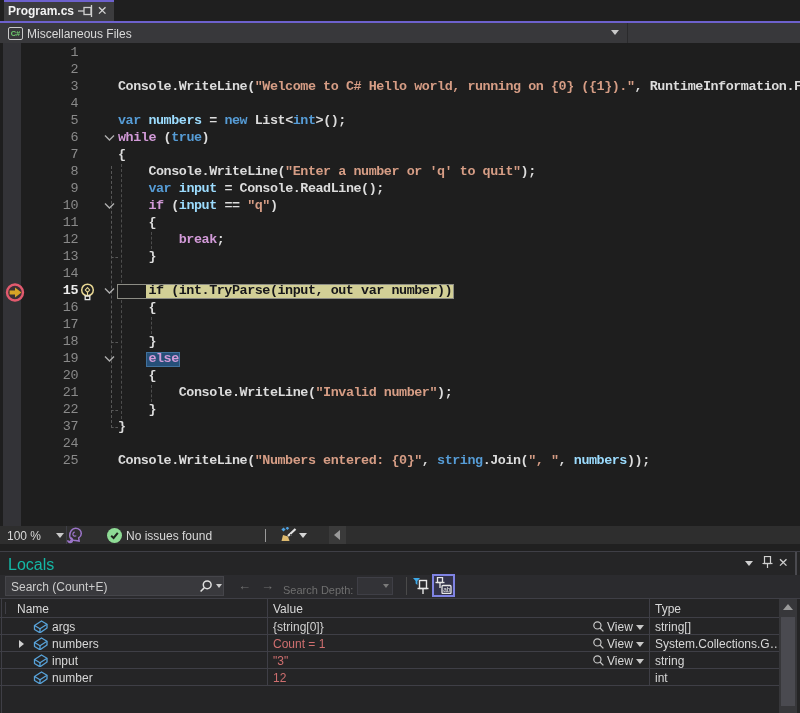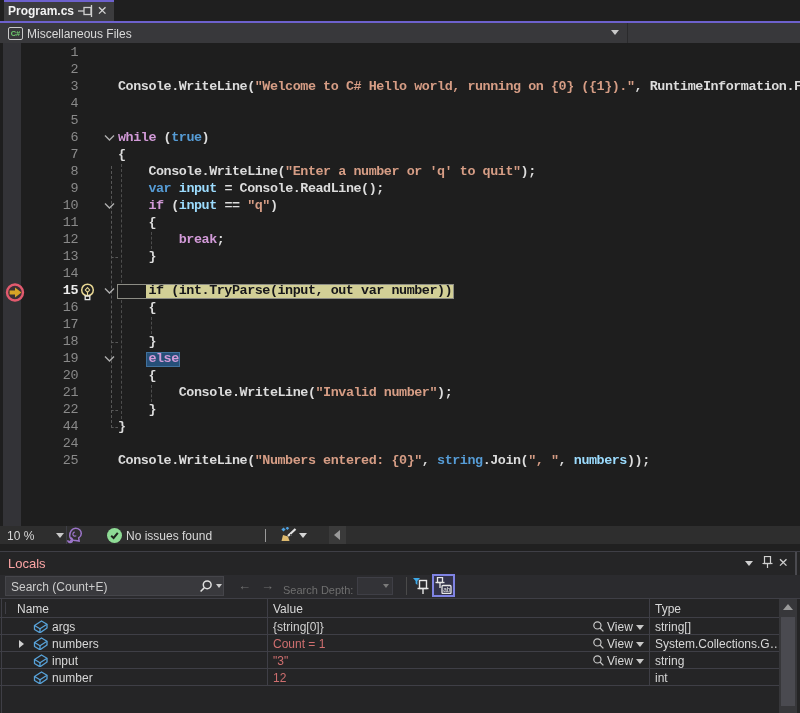--- a/index.html
+++ b/index.html
@@ -69,21 +69,21 @@
   <div class="ln" style="top:205px;">13</div>
   <div class="ln" style="top:222px;">14</div>
   <div class="ln" style="top:239px;color:#ededed;font-weight:700;">15</div>
   <div class="ln" style="top:256px;">16</div>
   <div class="ln" style="top:273px;">17</div>
   <div class="ln" style="top:290px;">18</div>
   <div class="ln" style="top:307px;">19</div>
   <div class="ln" style="top:324px;">20</div>
   <div class="ln" style="top:341px;">21</div>
   <div class="ln" style="top:358px;">22</div>
-  <div class="ln" style="top:375px;">44</div>
+  <div class="ln" style="top:375px;">37</div>
   <div class="ln" style="top:392px;">24</div>
   <div class="ln" style="top:409px;">25</div>
 
   <svg class="chev" style="top:91px;" width="13" height="8" viewBox="0 0 13 8">
       <polyline points="2,1.5 6.5,6 11,1.5" fill="none" stroke="#aeaeae" stroke-width="1.4"></polyline>
     </svg>
   <svg class="chev" style="top:159px;" width="13" height="8" viewBox="0 0 13 8">
       <polyline points="2,1.5 6.5,6 11,1.5" fill="none" stroke="#aeaeae" stroke-width="1.4"></polyline>
     </svg>
   <svg class="chev" style="top:244px;" width="13" height="8" viewBox="0 0 13 8">
@@ -92,20 +92,21 @@
   <svg class="chev" style="top:312px;" width="13" height="8" viewBox="0 0 13 8">
       <polyline points="2,1.5 6.5,6 11,1.5" fill="none" stroke="#aeaeae" stroke-width="1.4"></polyline>
     </svg>
 
   <div class="abs" style="left:117px;top:241px;width:337px;height:15px;border:1px solid #8d8d85;background:#1e1e1e;"></div>
   <div class="abs" style="left:146px;top:242px;width:307px;height:13px;background:#d2cf96;"></div>
 
   <div class="abs" style="left:146px;top:309px;width:34px;height:15px;background:#264f78;border:1px solid #41719c;"></div>
 
   <div class="cl" style="top:35px;">Console.WriteLine(<span class="st">"Welcome to C# Hello world, running on {0} ({1})."</span>, RuntimeInformation.Fram</div>
+  <div class="cl" style="top:69px;"><span class="kw">var</span> <span class="vr">numbers</span> = <span class="kw">new</span> List&lt;<span class="kw">int</span>&gt;();</div>
   <div class="cl" style="top:86px;text-align:center;"><span class="ck">while</span> (<span class="kw">true</span>)</div>
   <div class="cl" style="top:103px;">{</div>
   <div class="cl" style="top:120px;">    Console.WriteLine(<span class="st">"Enter a number or 'q' to quit"</span>);</div>
   <div class="cl" style="top:137px;">    <span class="kw">var</span> <span class="vr">input</span> = Console.ReadLine();</div>
   <div class="cl" style="top:154px;">    <span class="ck">if</span> (<span class="vr">input</span> == <span class="st">"q"</span>)</div>
   <div class="cl" style="top:171px;">    {</div>
   <div class="cl" style="top:188px;">        <span class="ck">break</span>;</div>
   <div class="cl" style="top:205px;">    }</div>
   <div class="cl" style="top:239px;color:#16161a;">    if (int.TryParse(input, out var number))</div>
   <div class="cl" style="top:256px;">    {</div>
@@ -124,21 +125,21 @@
 
   <svg class="abs" style="left:80px;top:240px;" width="15" height="18" viewBox="0 0 15 18">
     <circle cx="7.5" cy="7" r="5.8" fill="none" stroke="#e8d793" stroke-width="1.5"></circle>
     <path d="M7.5 4.6 l2.2 2.4 -2.2 2.4 -2.2 -2.4 z" fill="none" stroke="#e8d793" stroke-width="1.1"></path>
     <line x1="7.5" y1="9.4" x2="7.5" y2="13" stroke="#e8d793" stroke-width="1.1"></line>
     <rect x="5.2" y="13" width="4.6" height="3.6" fill="none" stroke="#e6e6e6" stroke-width="1.3"></rect>
   </svg>
 </div>
 
 <div class="abs" style="left:0;top:526px;width:800px;height:18px;background:#2e2e2e;"></div>
-<div class="abs" style="left:7px;top:529px;font-size:12px;color:#d8d8d8;">10 %</div>
+<div class="abs" style="left:7px;top:529px;font-size:12px;color:#d8d8d8;">100 %</div>
 <div class="abs" style="left:56px;top:533px;width:0;height:0;border-left:4px solid transparent;border-right:4px solid transparent;border-top:5px solid #c9c9c9;"></div>
 <div class="abs" style="left:66px;top:526px;width:1px;height:18px;background:#3f3f46;"></div>
 <svg class="abs" style="left:67px;top:527px;" width="16" height="17" viewBox="0 0 16 17">
   <path d="M8.5 1.2 c3.4 0 5.8 2.4 5.8 5.2 c0 2.1-1.1 3.6-2.6 4.5 l0.4 3.1 -3.4 -0.6 c-3.6 0.4-6-1.8-6-4.7 c0-4 2.4-7.5 5.8-7.5 z" fill="none" stroke="#9b74c8" stroke-width="1.5"></path>
   <path d="M7.8 5.2 a2 2 0 1 0 1.5 3.4" fill="none" stroke="#9b74c8" stroke-width="1.2"></path>
   <path d="M2 15.5 l3.4-3.4 m-4.6 1.2 a2.3 2.3 0 1 0 2.5-2.5" fill="none" stroke="#9b74c8" stroke-width="1.6"></path>
 </svg>
 <div class="abs" style="left:107px;top:528px;width:15px;height:15px;border-radius:50%;background:#8edb95;"></div>
 <svg class="abs" style="left:107px;top:528px;" width="15" height="15" viewBox="0 0 15 15">
     <polyline points="4.2,7.8 6.6,10 10.8,4.8" fill="none" stroke="#20261f" stroke-width="2"></polyline>
@@ -153,21 +154,21 @@
   <rect x="7.2" y="0" width="2.4" height="2.4" fill="#4fa3e3" transform="rotate(45 8.4 1.2)"></rect>
 </svg>
 <div class="abs" style="left:299px;top:533px;width:0;height:0;border-left:4.5px solid transparent;border-right:4.5px solid transparent;border-top:5.5px solid #d5d5d5;"></div>
 <div class="abs" style="left:329px;top:526px;width:17px;height:18px;background:#3a3a3a;"></div>
 <div class="abs" style="left:334px;top:530px;width:0;height:0;border-top:5px solid transparent;border-bottom:5px solid transparent;border-right:6px solid #9a9a9a;"></div>
 
 <div class="abs" style="left:0;top:544px;width:800px;height:8px;background:#202020;"></div>
 
 <div class="abs" style="left:0;top:552px;width:800px;height:161px;background:#252526;"></div>
 <div class="abs" style="left:0;top:551px;width:800px;height:1px;background:#3f3f46;"></div>
-<div class="abs" style="left:8px;top:556px;font-size:13px;color:#fca5a5;">Locals</div>
+<div class="abs" style="left:8px;top:556px;font-size:16px;color:#14b8a6;">Locals</div>
 <div class="abs" style="left:745px;top:561px;width:0;height:0;border-left:4.5px solid transparent;border-right:4.5px solid transparent;border-top:5.5px solid #d0d0d0;"></div>
 <svg class="abs" style="left:762px;top:556px;" width="11" height="13" viewBox="0 0 11 13">
   <g stroke="#d0d0d0" stroke-width="1.2" fill="none">
       <rect x="2.5" y="0.5" width="6" height="7"></rect>
       <line x1="0.5" y1="7.5" x2="10.5" y2="7.5"></line>
       <line x1="5.5" y1="7.5" x2="5.5" y2="12"></line>
     </g>
 </svg>
 <div class="abs" style="left:778px;top:555px;font-size:12.5px;color:#d0d0d0;">✕</div>
 <div class="abs" style="left:795px;top:552px;width:2px;height:24px;background:#4a4a4f;"></div>

